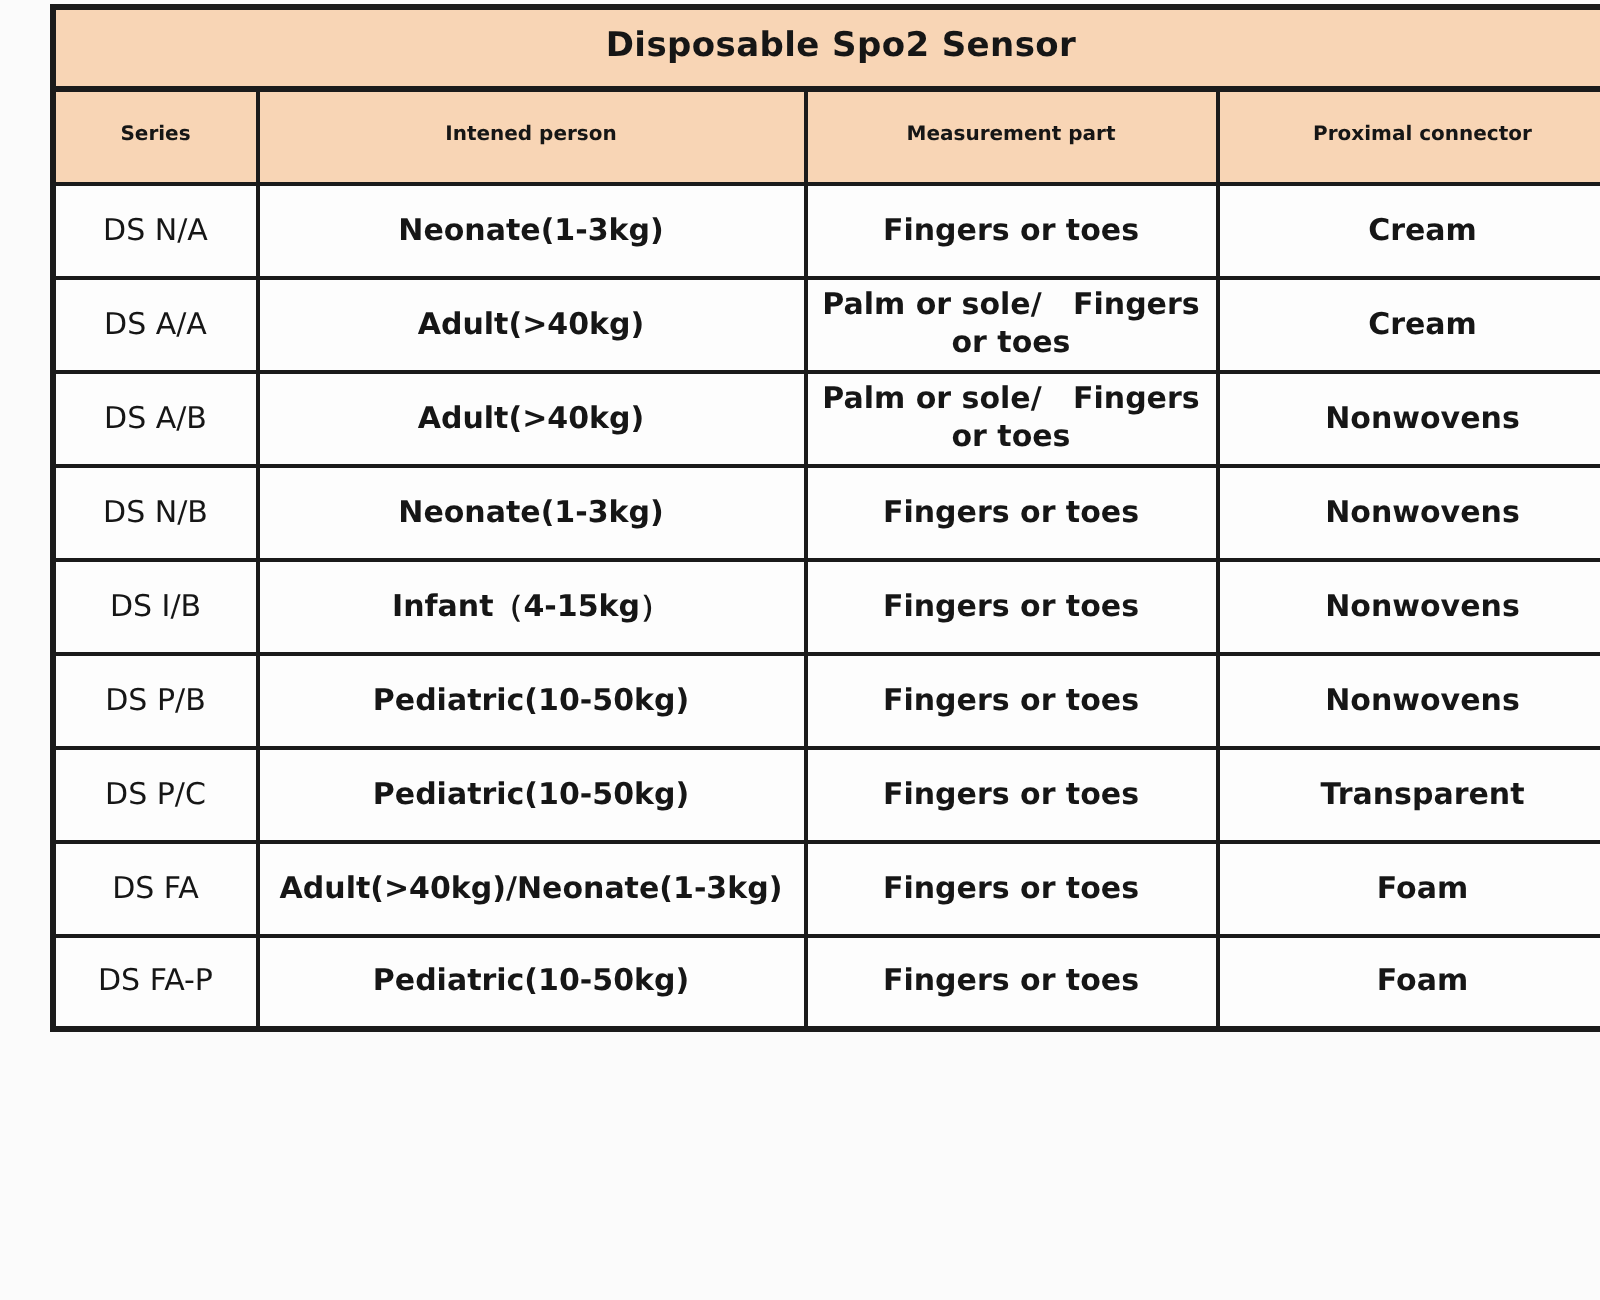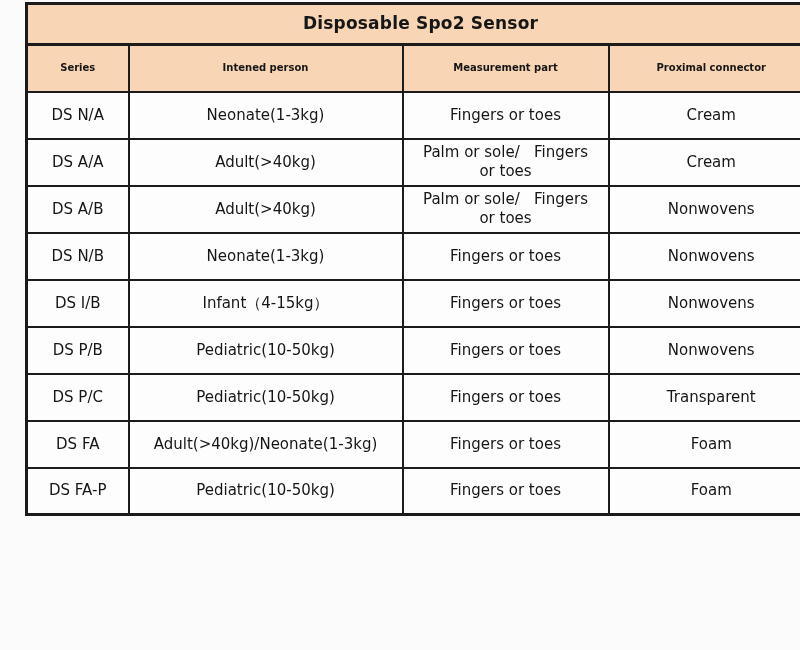--- a/index.html
+++ b/index.html
@@ -31,20 +31,21 @@
     width: 788px;
     background: var(--cell-bg);
   }
   th, td {
     border: 2px solid var(--border);
     text-align: center;
     vertical-align: middle;
     padding: 2px 4px;
     white-space: pre-wrap;
     line-height: 1.25;
+    font-weight: bold;
   }
   table, tr.title-row th {
     border: 3px solid var(--border);
     margin-left: 19px;
   }
   tr.title-row th {
     background: var(--header-bg);
     height: 41px;
     font-size: 17px;
     font-weight: bold;

